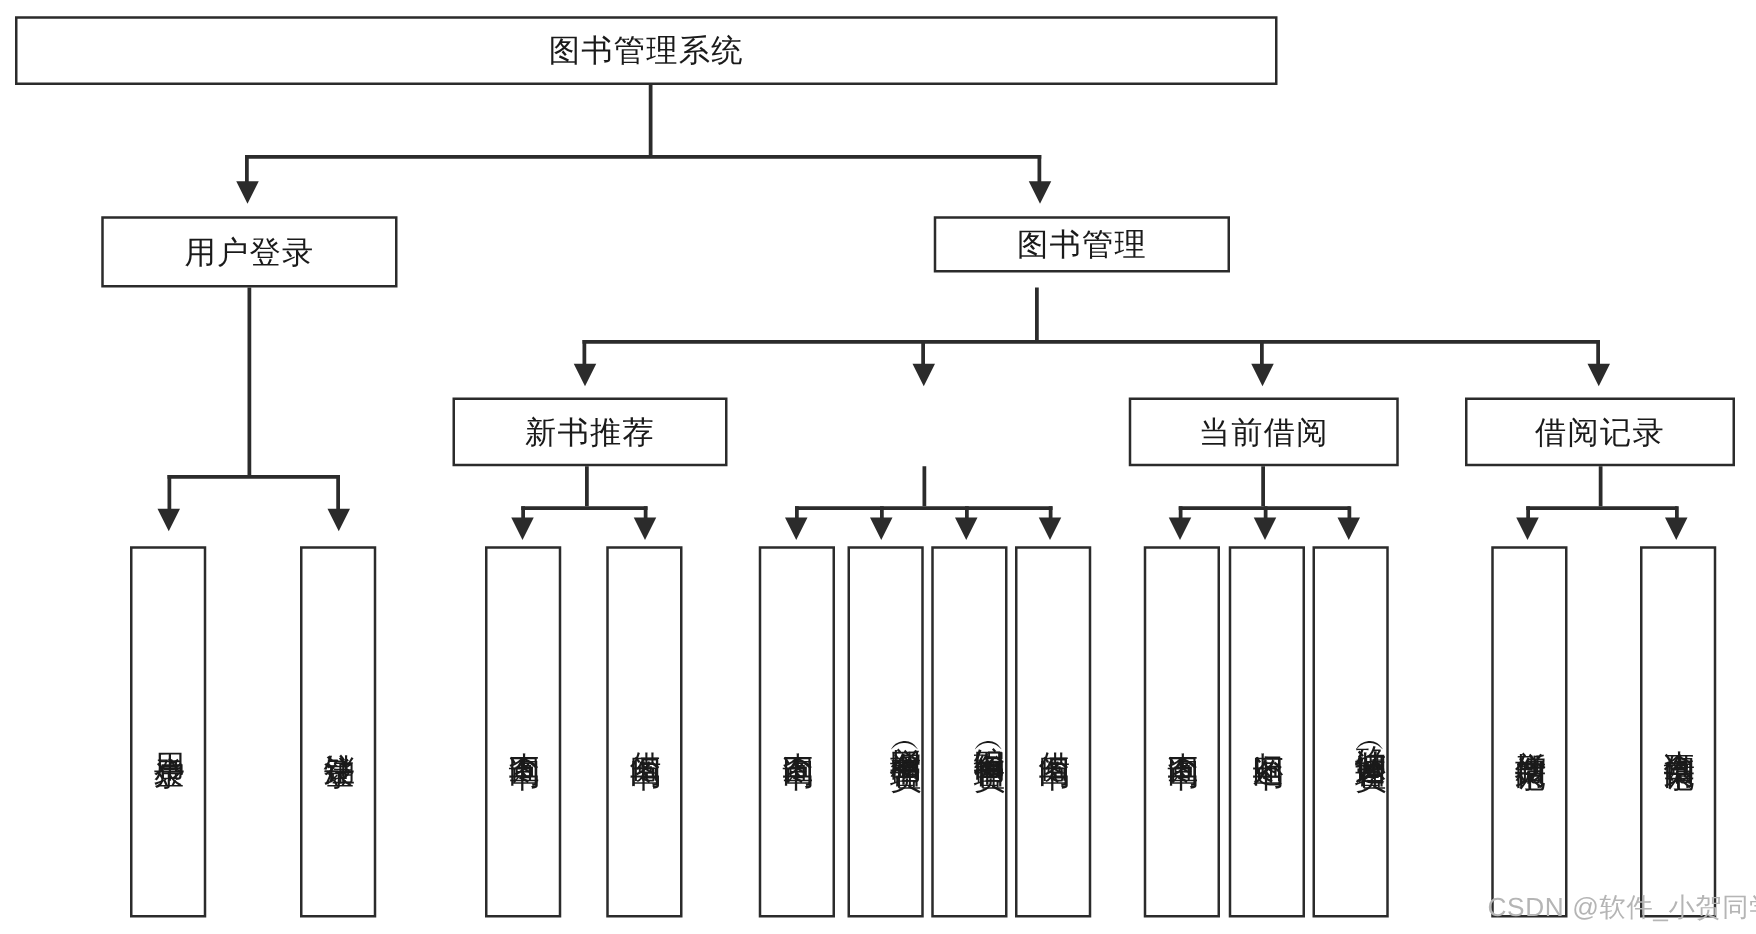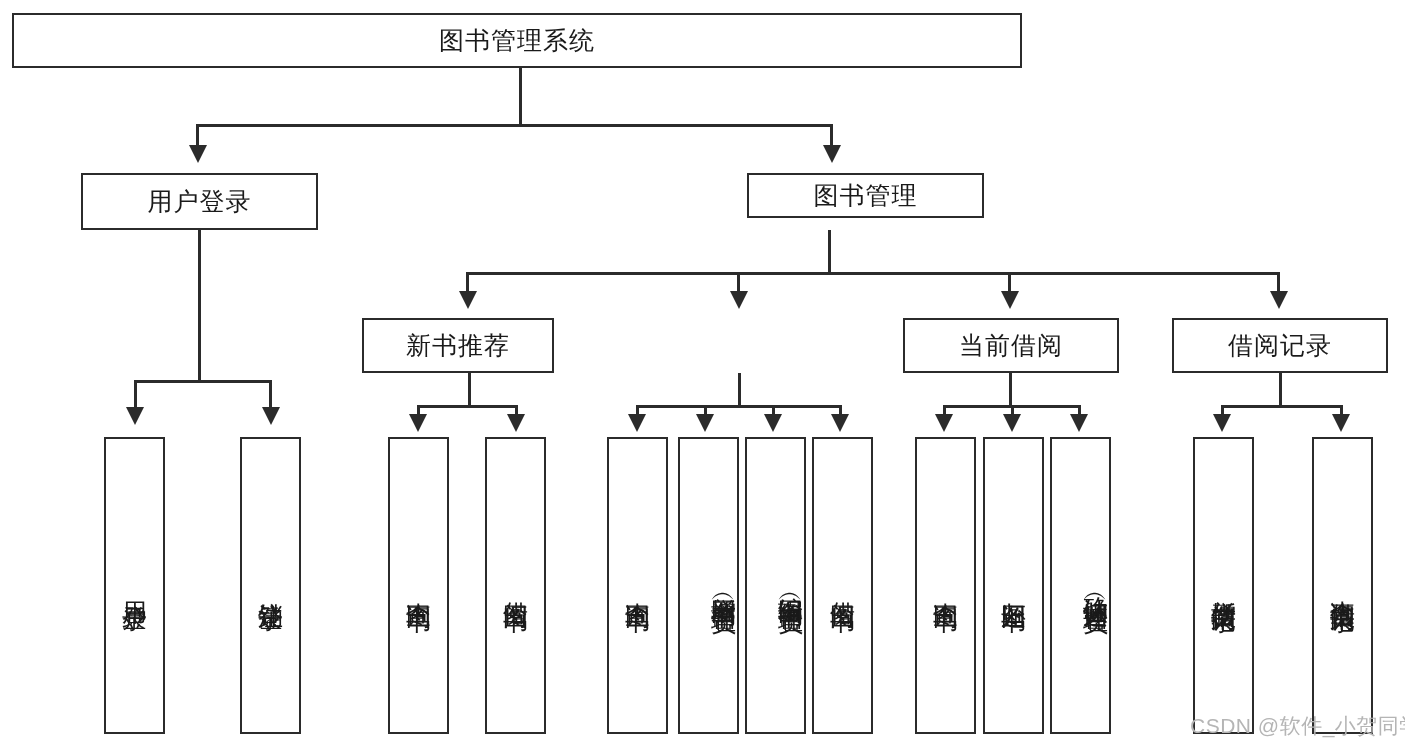--- a/index.html
+++ b/index.html
@@ -105,21 +105,21 @@
   <div class="line h" style="left:466px; top:272px; width:814px;"></div>
   <div class="line v" style="left:466px; top:272px; height:22px;"></div>
   <div class="arrow" style="left:459px; top:291px;"></div>
   <div class="line v" style="left:737px; top:272px; height:22px;"></div>
   <div class="arrow" style="left:730px; top:291px;"></div>
   <div class="line v" style="left:1008px; top:272px; height:22px;"></div>
   <div class="arrow" style="left:1001px; top:291px;"></div>
   <div class="line v" style="left:1277px; top:272px; height:22px;"></div>
   <div class="arrow" style="left:1270px; top:291px;"></div>
 
-  <div class="node horiz" style="left:362px; top:318px; width:192px; height:55px;">
+  <div class="node horiz" style="left:362px; top:318px; width:220px; height:55px;">
     <span class="node-title">新书推荐</span>
   </div>
   <div class="node horiz" style="left:903px; top:318px; width:216px; height:55px;">
     <span class="node-title">当前借阅</span>
   </div>
   <div class="node horiz" style="left:1172px; top:318px; width:216px; height:55px;">
     <span class="node-title">借阅记录</span>
   </div>
 
   <div class="line v" style="left:468px; top:373px; width:3px; height:32px;"></div>

